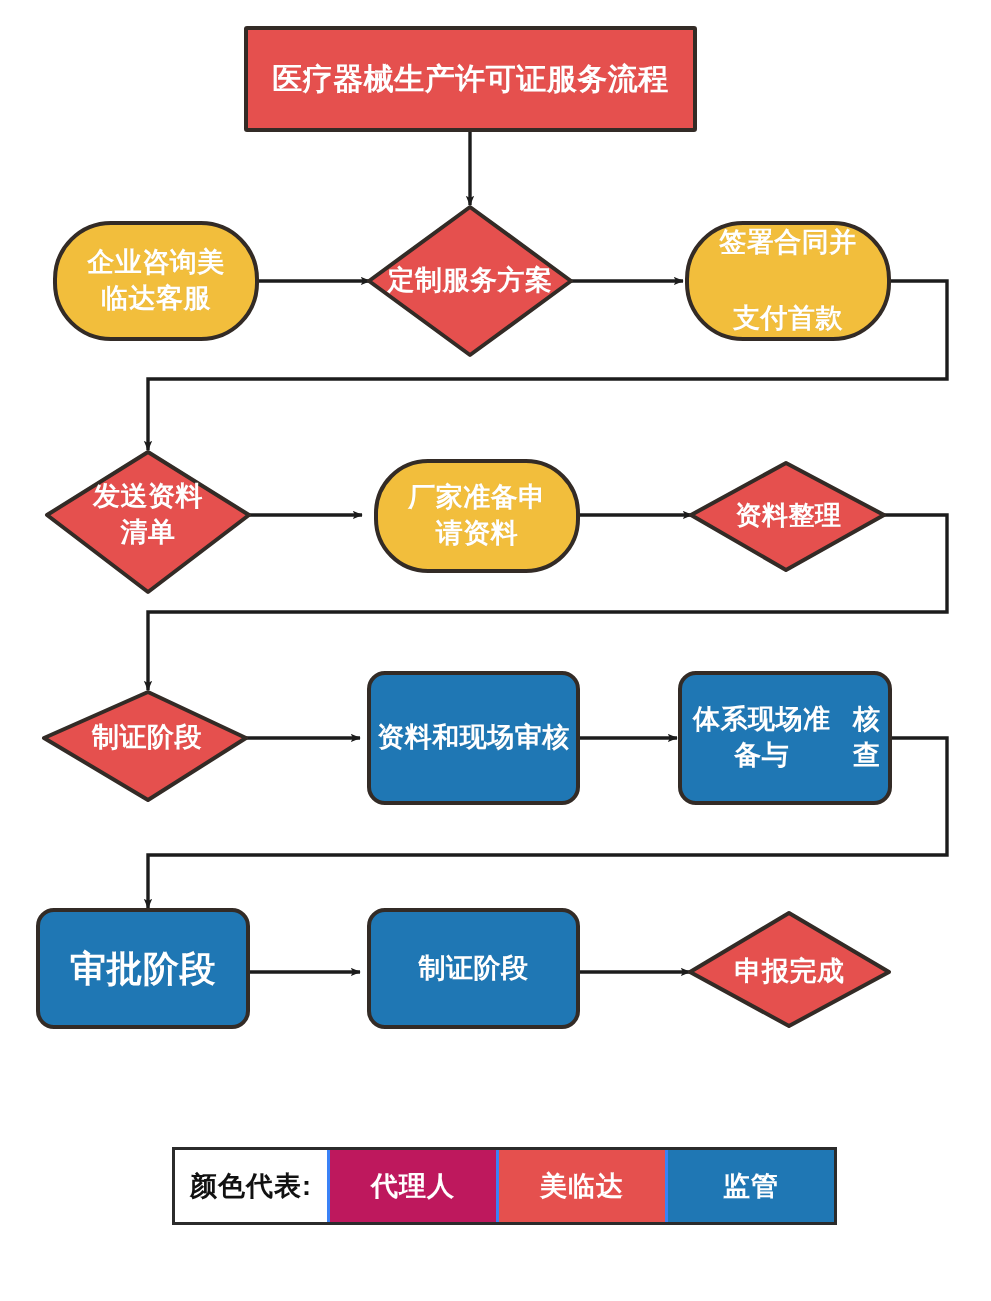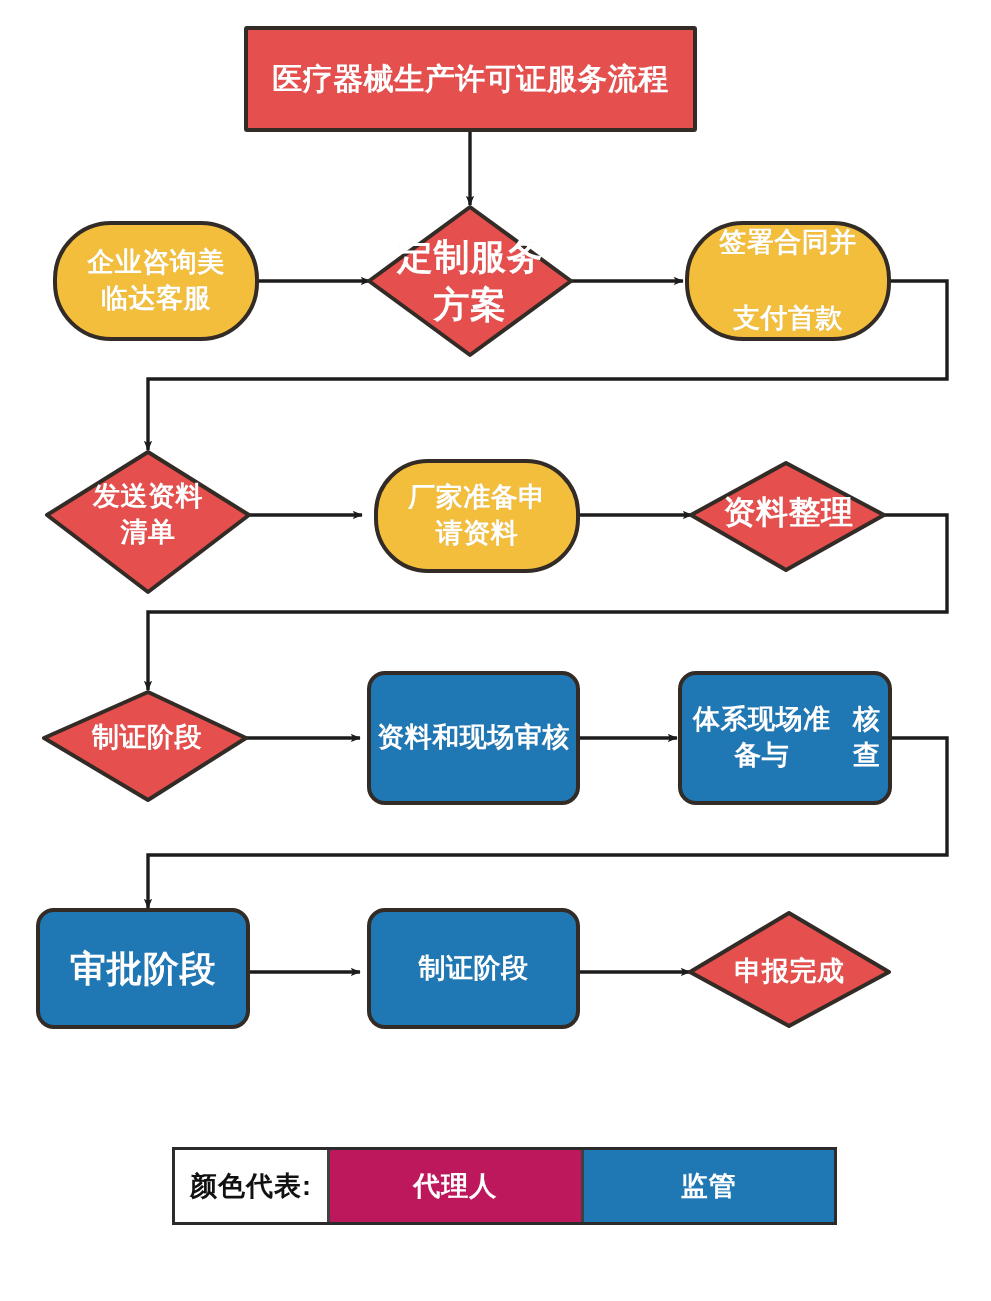--- a/index.html
+++ b/index.html
@@ -54,21 +54,21 @@
     background: #ffffff;
   }
   .legend-cell {
     display: flex;
     align-items: center;
     justify-content: center;
     font-weight: bold;
     font-size: 27px;
     letter-spacing: 1px;
     box-sizing: border-box;
-    border-right: 3px solid #404040;
+    border-right: 3px solid #3b82f6;
   }
   .legend-cell:last-child { border-right: none; }
   .legend-label {
     flex: 0 0 155px;
     color: #111111;
     background: #ffffff;
   }
   .legend-swatch {
     flex: 1 1 0;
     color: #ffffff;
@@ -145,41 +145,41 @@
 
   <div class="nodetext" style="left:246px; top:28px; width:449px; height:102px; font-size:30px;">
     <span>医疗器械生产许可证服务流程</span>
   </div>
 
   <div class="nodetext" style="left:55px; top:223px; width:202px; height:116px; font-size:27px; flex-direction:column;">
     <span>企业咨询美</span>
     <span>临达客服</span>
   </div>
 
-  <div class="nodetext" style="left:369px; top:225px; width:202px; height:112px; font-size:36px; flex-direction:column;">
+  <div class="nodetext" style="left:369px; top:225px; width:202px; height:112px; font-size:27px; ">
     <span>定制服务</span>
     <span>方案</span>
   </div>
 
   <div class="nodetext" style="left:687px; top:223px; width:202px; height:116px; font-size:27px; flex-direction:column;gap:40px;">
     <span>签署合同并</span>
     <span>支付首款</span>
   </div>
 
   <div class="nodetext" style="left:47px; top:460px; width:202px; height:110px; font-size:27px; flex-direction:column;">
     <span>发送资料</span>
     <span>清单</span>
   </div>
 
   <div class="nodetext" style="left:376px; top:461px; width:202px; height:110px; font-size:27px; flex-direction:column;">
     <span>厂家准备申</span>
     <span>请资料</span>
   </div>
 
-  <div class="nodetext" style="left:691px; top:487px; width:195px; height:56px; font-size:32px;font-family:Liberation Mono, monospace;">
+  <div class="nodetext" style="left:691px; top:487px; width:195px; height:56px; font-size:26px;">
     <span>资料整理</span>
   </div>
 
   <div class="nodetext" style="left:46px; top:710px; width:202px; height:56px; font-size:27px;">
     <span>制证阶段</span>
   </div>
 
   <div class="nodetext" style="left:369px; top:673px; width:209px; height:130px; font-size:27px;">
     <span>资料和现场审核</span>
   </div>
@@ -197,16 +197,17 @@
     <span>制证阶段</span>
   </div>
 
   <div class="nodetext" style="left:690px; top:944px; width:199px; height:56px; font-size:27px;">
     <span>申报完成</span>
   </div>
 
   <div id="legend">
     <div class="legend-cell legend-label">颜色代表:</div>
     <div class="legend-cell legend-swatch" style="background:#be185d;">代理人</div>
+    <div class="legend-cell legend-swatch" style="background:#E5504E;">美临达</div>
     <div class="legend-cell legend-swatch" style="background:#1F77B4;">监管</div>
   </div>
 
 </div>
 
 </body></html>

